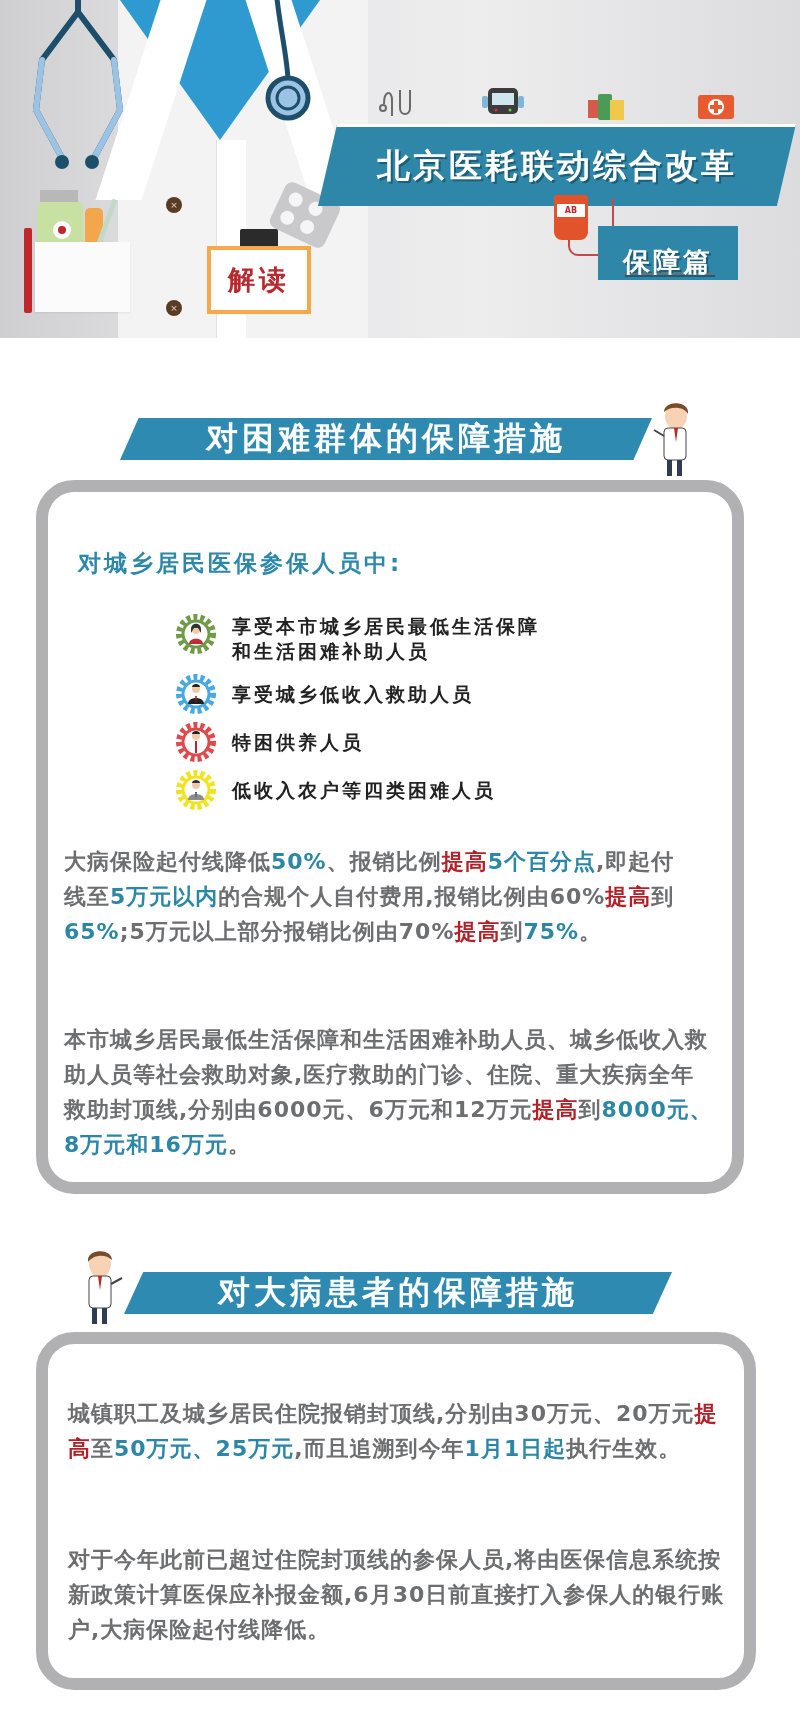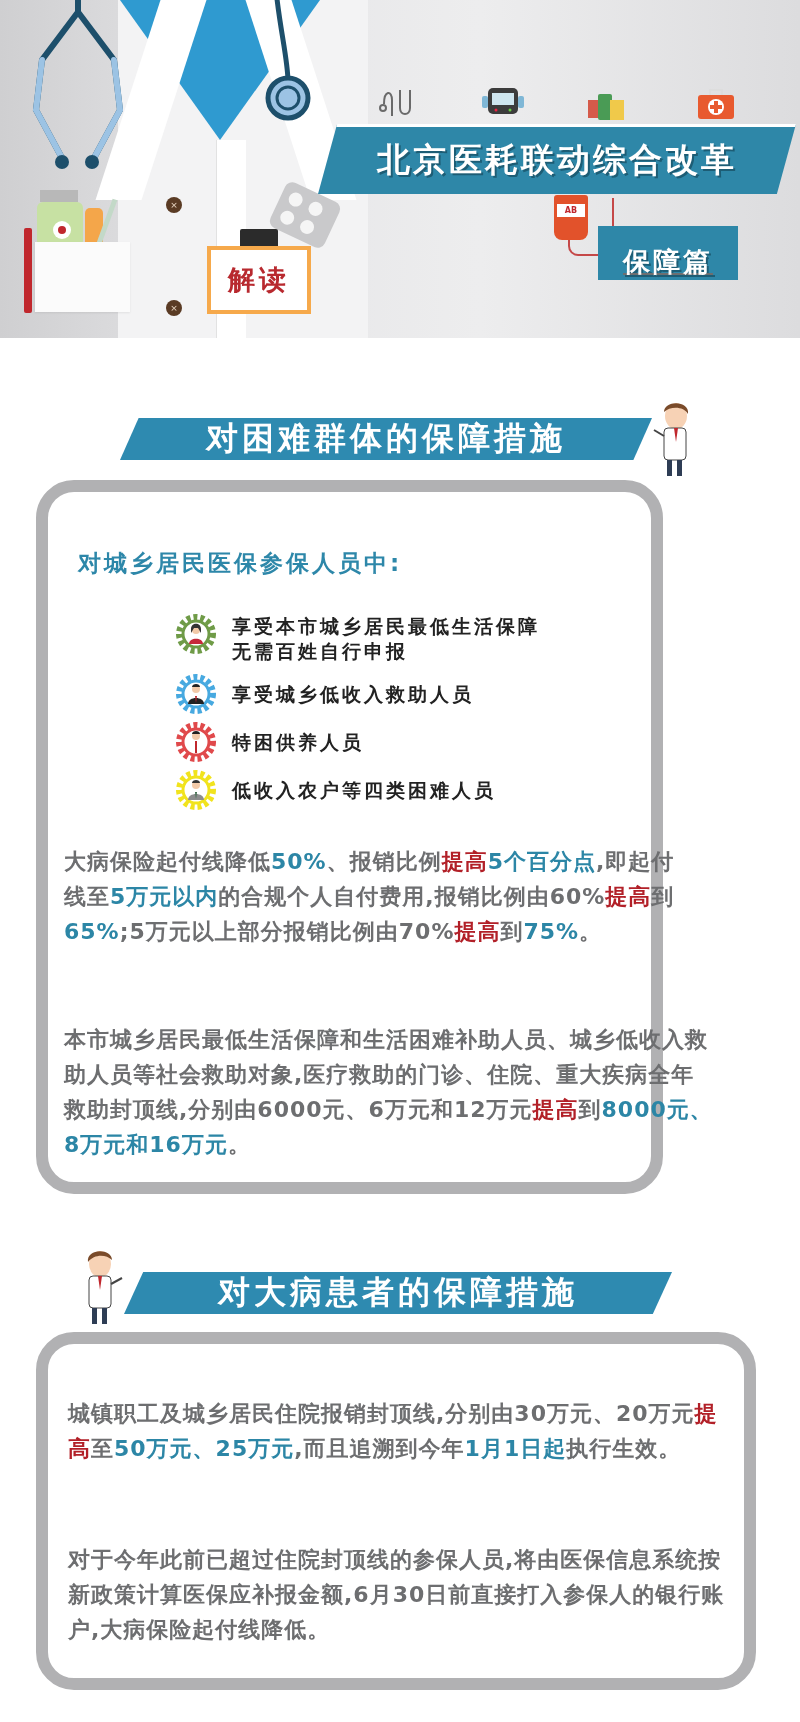--- a/index.html
+++ b/index.html
@@ -26,21 +26,21 @@
 
   .pill-pack { position: absolute; left: 275px; top: 190px; width: 60px; height: 50px; background: #c9c9cb; border-radius: 8px; transform: rotate(25deg); }
   .pill-pack span { position: absolute; width: 14px; height: 14px; border-radius: 50%; background: #f5f5f5; }
 
   .badge { position: absolute; left: 207px; top: 246px; width: 104px; height: 68px; background: #f6a94b; padding: 4px; }
   .badge-clip { position: absolute; left: 240px; top: 229px; width: 38px; height: 22px; background: #2b2b2b; border-radius: 2px; }
   .badge-inner { width: 100%; height: 100%; background: #ffffff; display: flex; align-items: center; justify-content: center;
     font-family: "DejaVu Serif", serif; font-weight: bold; color: #b8292f; font-size: 27px; letter-spacing: 4px; }
 
   .mini-icon { position: absolute; }
-  .title-banner { position: absolute; left: 318px; top: 124px; width: 478px; height: 70px; background: #2e87a8;
+  .title-banner { position: absolute; left: 318px; top: 124px; width: 478px; height: 82px; background: #2e87a8;
     clip-path: polygon(4% 0, 100% 0, 96% 100%, 0 100%); border-top: 3px solid #ffffff;
     display: flex; align-items: center; justify-content: center; }
   .title-banner span { font-family: "DejaVu Serif", serif; font-weight: bold; color: #ffffff; font-size: 33px; letter-spacing: 3px; text-shadow: 2px 2px 0 #1d5d75; }
   .sub-banner { position: absolute; left: 598px; top: 226px; width: 140px; height: 54px; background: #2e87a8;
     display: flex; align-items: flex-end; justify-content: center; text-decoration: underline; }
   .sub-banner span { font-family: "DejaVu Serif", serif; font-weight: bold; color: #ffffff; font-size: 27px; letter-spacing: 3px; text-shadow: 2px 2px 0 #1d5d75; }
   .blood-bag { position: absolute; left: 554px; top: 195px; width: 34px; height: 45px; background: #e2522b; border-radius: 3px 3px 8px 8px; }
   .blood-bag .lbl { position: absolute; left: 3px; top: 9px; width: 28px; height: 13px; background: #ffffff; font-size: 8px; font-weight: bold; color: #c0272d; line-height: 13px; text-align: center; }
   .tube { position: absolute; left: 568px; top: 198px; width: 46px; height: 58px; border: 2px solid #c54848; border-top: none; border-radius: 0 0 10px 10px; }
 
@@ -159,34 +159,34 @@
 <svg class="doctor" style="left:652px; top:400px;" viewBox="0 0 44 80">
   <ellipse cx="24" cy="16" rx="11" ry="13" fill="#f7d2b5"></ellipse>
   <path d="M12 12 C12 0, 38 0, 36 14 C32 6, 18 6, 12 12Z" fill="#7a4b2a"></path>
   <rect x="12" y="28" width="22" height="32" rx="4" fill="#ffffff" stroke="#444" stroke-width="1"></rect>
   <path d="M22 28 L24 42 L26 28Z" fill="#c0272d"></path>
   <path d="M12 36 L2 30" stroke="#444" stroke-width="2"></path>
   <rect x="15" y="60" width="5" height="16" fill="#2e3d55"></rect>
     <rect x="25" y="60" width="5" height="16" fill="#2e3d55"></rect>
 </svg>
 
-<div class="card" style="left:36px; top:480px; width:627px; height:714px;">
+<div class="card" style="left:36px; top:480px; width:708px; height:714px;">
   <div class="card-inner lead" style="left:30px; top:56px;">对城乡居民医保参保人员中:</div>
 
   <div class="grp-item" style="left:128px; top:122px;">
     <svg class="gear" viewBox="0 0 40 40">
       <circle cx="20" cy="20" r="17" fill="none" stroke="#6f9b47" stroke-width="6" stroke-dasharray="4 3"></circle>
       <circle cx="20" cy="20" r="13" fill="#ffffff" stroke="#6f9b47" stroke-width="3"></circle>
       <circle cx="20" cy="16" r="4" fill="#f2c9a8"></circle>
         <path d="M15 15 C15 8,25 8,25 15 L25 19 L22 14 L18 14 L15 19Z" fill="#333"></path>
       <path d="M13 30 C13 23, 27 23, 27 30Z" fill="#c6283a"></path>
     </svg>
     <div class="grp-text">
       <div>享受本市城乡居民最低生活保障</div>
-      <div>无需百姓自行申报</div>
+      <div>和生活困难补助人员</div>
     </div>
   </div>
 
   <div class="grp-item" style="left:128px; top:182px;">
     <svg class="gear" viewBox="0 0 40 40">
       <circle cx="20" cy="20" r="17" fill="none" stroke="#47a9e0" stroke-width="6" stroke-dasharray="4 3"></circle>
       <circle cx="20" cy="20" r="13" fill="#ffffff" stroke="#47a9e0" stroke-width="3"></circle>
       <circle cx="20" cy="15" r="4" fill="#f2c9a8"></circle>
         <path d="M16 13 C16 9,24 9,24 13Z" fill="#222"></path>
       <path d="M12 30 C12 22, 28 22, 28 30Z" fill="#222"></path>

